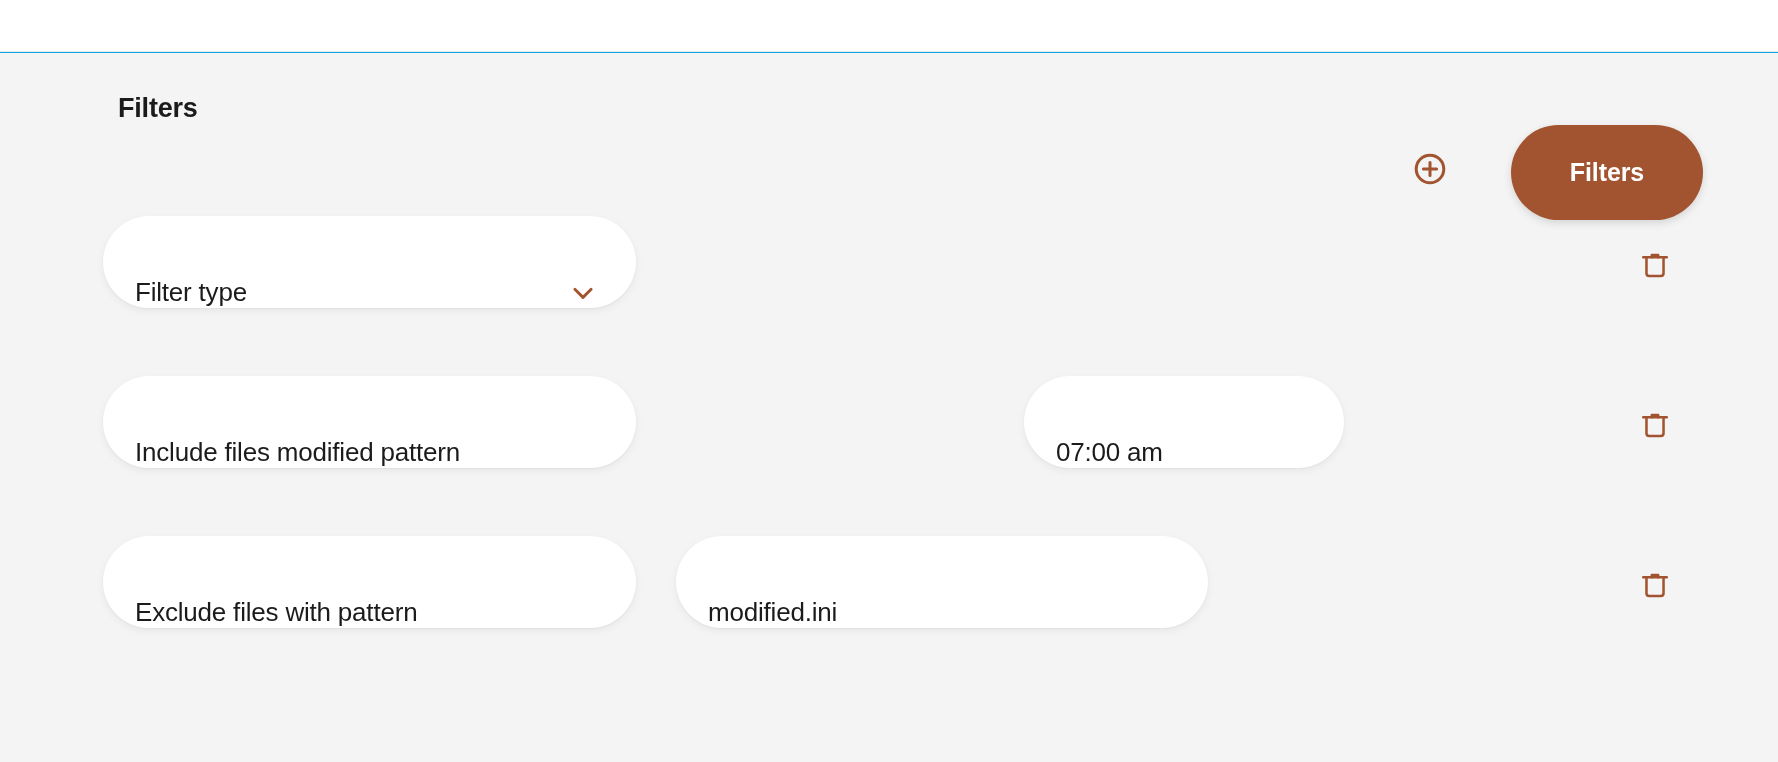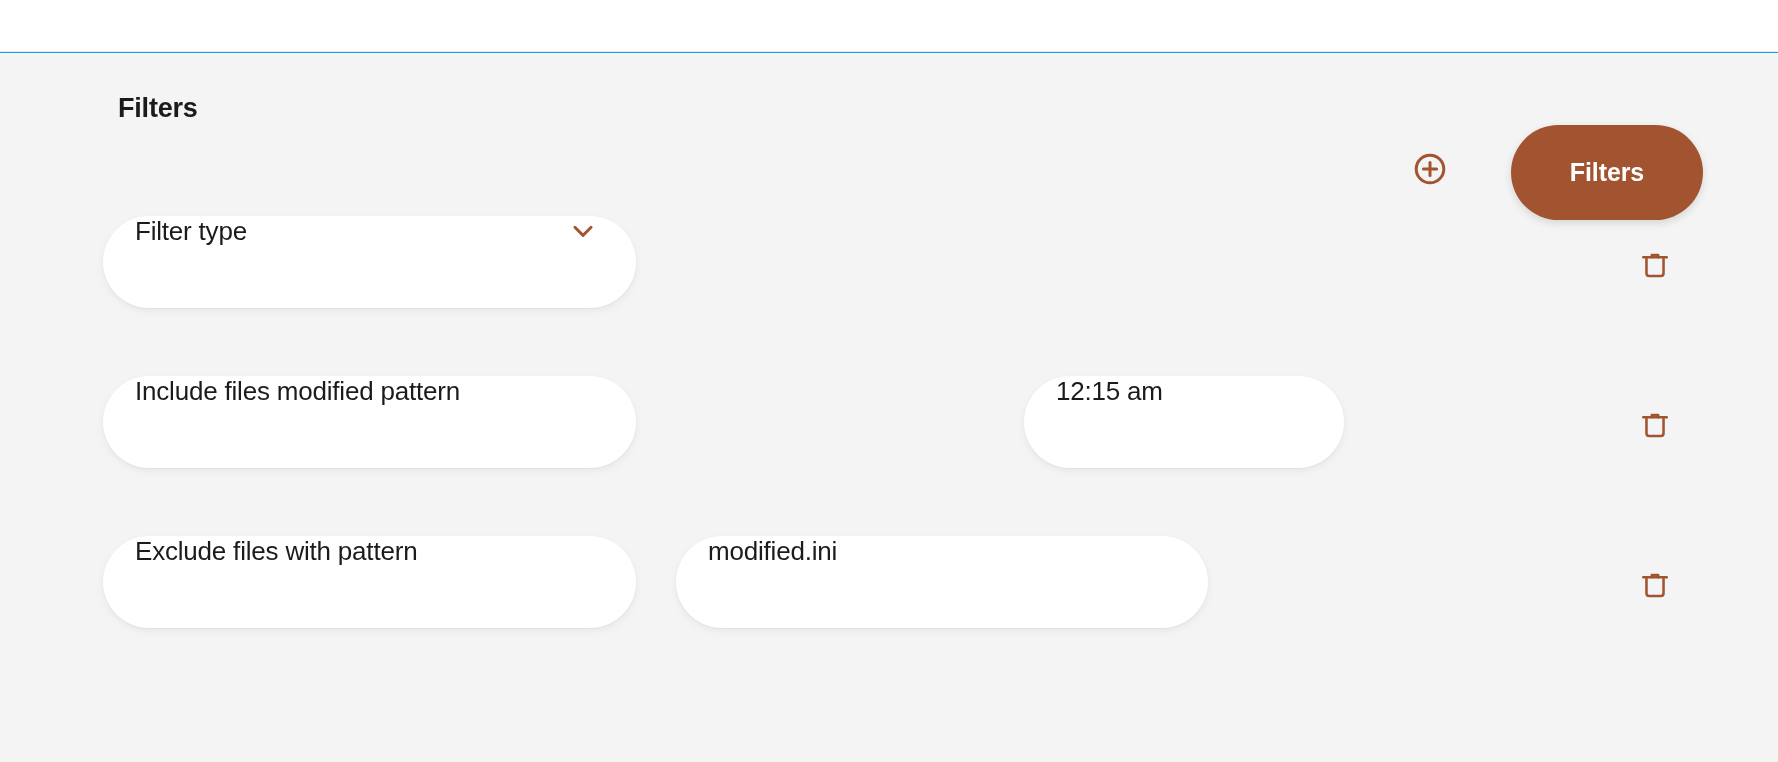--- a/index.html
+++ b/index.html
@@ -112,21 +112,21 @@
 
   .field {
     position: absolute;
     top: 45px;
     height: 92px;
     background: #ffffff;
     border: none;
     border-radius: 46px;
     box-shadow: 0 3px 8px rgba(0,0,0,0.055), 0 1px 2px rgba(0,0,0,0.04);
     display: flex;
-    align-items: flex-start;
+    align-items: flex-end;
     padding: 0 32px;
     font-family: "Liberation Sans", sans-serif;
     font-size: 26px;
     color: #1b1b1b;
     letter-spacing: -0.2px;
     cursor: pointer;
     outline: none;
   }
 
   .field-label {
@@ -236,21 +236,21 @@
             </svg>
           </span>
         </button>
       </div>
 
       <div class="filter-row">
         <div class="field type-label">
           <span class="field-label">Include files modified pattern</span>
         </div>
         <div class="field time">
-          <span class="field-label">12:15 am</span>
+          <span class="field-label">07:00 am</span>
         </div>
         <button class="delete-button">
           <span>
             <svg width="32" height="32" viewBox="0 0 24 24" fill="none" stroke="#a1542f" stroke-width="1.9" stroke-linecap="round" stroke-linejoin="round">
               <line x1="3.2" y1="6.2" x2="20.8" y2="6.2"></line>
               <path d="M9.6 6.2 V4.6 h4.8 V6.2"></path>
               <path d="M5.6 6.2 v12.0 a2 2 0 0 0 2 2 h8.8 a2 2 0 0 0 2 -2 V6.2"></path>
             </svg>
           </span>
         </button>

